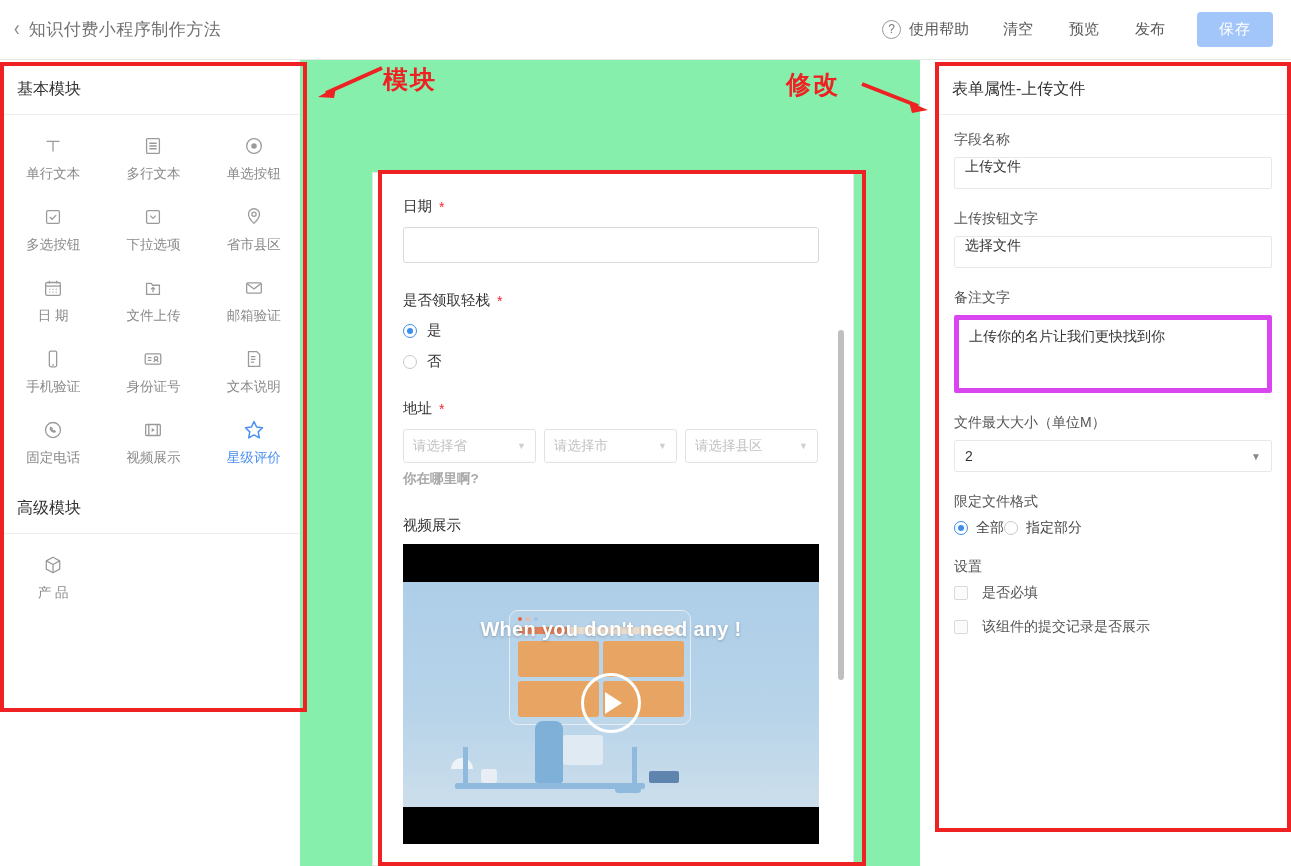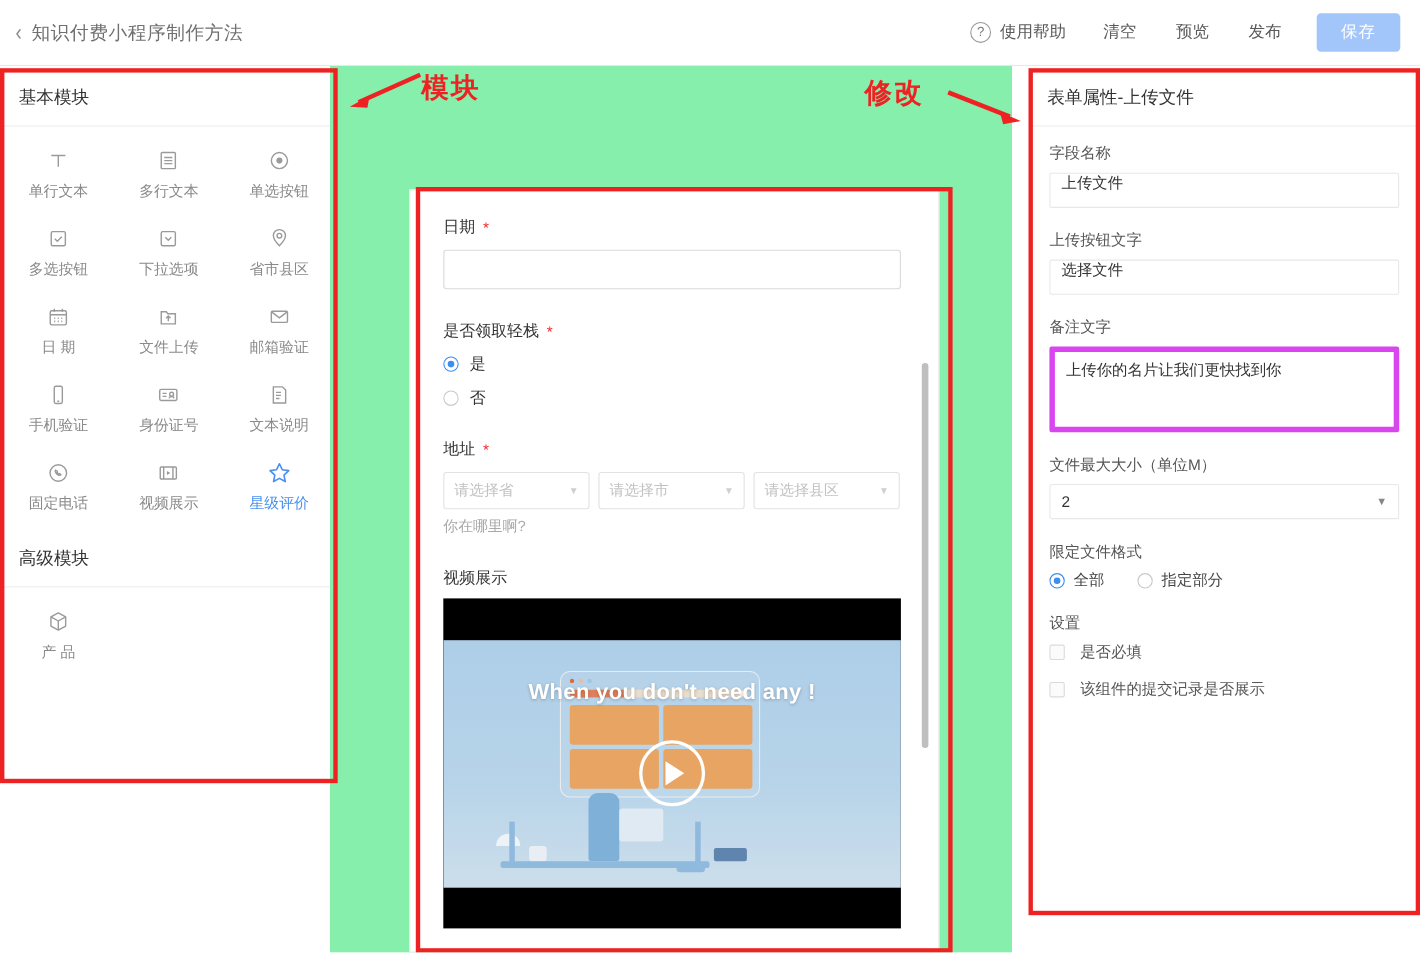--- a/index.html
+++ b/index.html
@@ -115,21 +115,21 @@
   .radio-lbl { font-size: 14.5px; color: #333; }
   .sel-row { display: flex; gap: 8px; margin-bottom: 7px; }
   .f-select {
     width: 133px; height: 34px; border: 1px solid #e2e2e2;
     border-radius: 3px; background: #fff;
     display: flex; align-items: center;
     padding: 0 9px; font-size: 13.5px; color: #c2c2c2;
     cursor: pointer;
   }
   .f-select .caret { margin-left: auto; font-size: 9px; color: #cfcfcf; }
-  .hint { font-size: 13.5px; color: #a8a8a8; }
+  .hint { font-size: 13.5px; color: #a8a8a8; font-weight: bold; }
 
   .video-wrap {
     position: relative; width: 416px; height: 300px;
     background: #000; overflow: hidden;
   }
   .vid-scene {
     position: absolute; left: 0; top: 38px; width: 416px; height: 225px;
     background: linear-gradient(#aecee8 0%, #b6d3e9 55%, #ccdeeb 100%);
     overflow: hidden;
   }
@@ -230,21 +230,21 @@
     background: #fff;
   }
   .rp-select {
     width: 318px; height: 32px; border: 1px solid #e8e8e8;
     border-radius: 2px; display: flex; align-items: center;
     padding: 0 10px; font-size: 14px; color: #333; background: #fff;
     cursor: pointer;
   }
   .rp-select .caret { margin-left: auto; font-size: 10px; color: #888; }
   .rp-group { margin-bottom: 21px; }
-  .rp-radio-row { display: flex; align-items: flex-end; gap: 30px; }
+  .rp-radio-row { display: flex; align-items: flex-end; }
   .rp-radio-item { display: flex; align-items: center; gap: 8px; cursor: pointer; }
   .rp-radio-item .radio-lbl { font-size: 14px; color: #444; }
   .cb-row { display: flex; align-items: center; gap: 14px; margin-bottom: 16px; cursor: pointer; }
   .cbox {
     width: 14px; height: 14px; border: 1px solid #dadada;
     border-radius: 2px; background: #fbfbfb; flex: none;
   }
   .cb-lbl { font-size: 14px; color: #555; }
 
   

